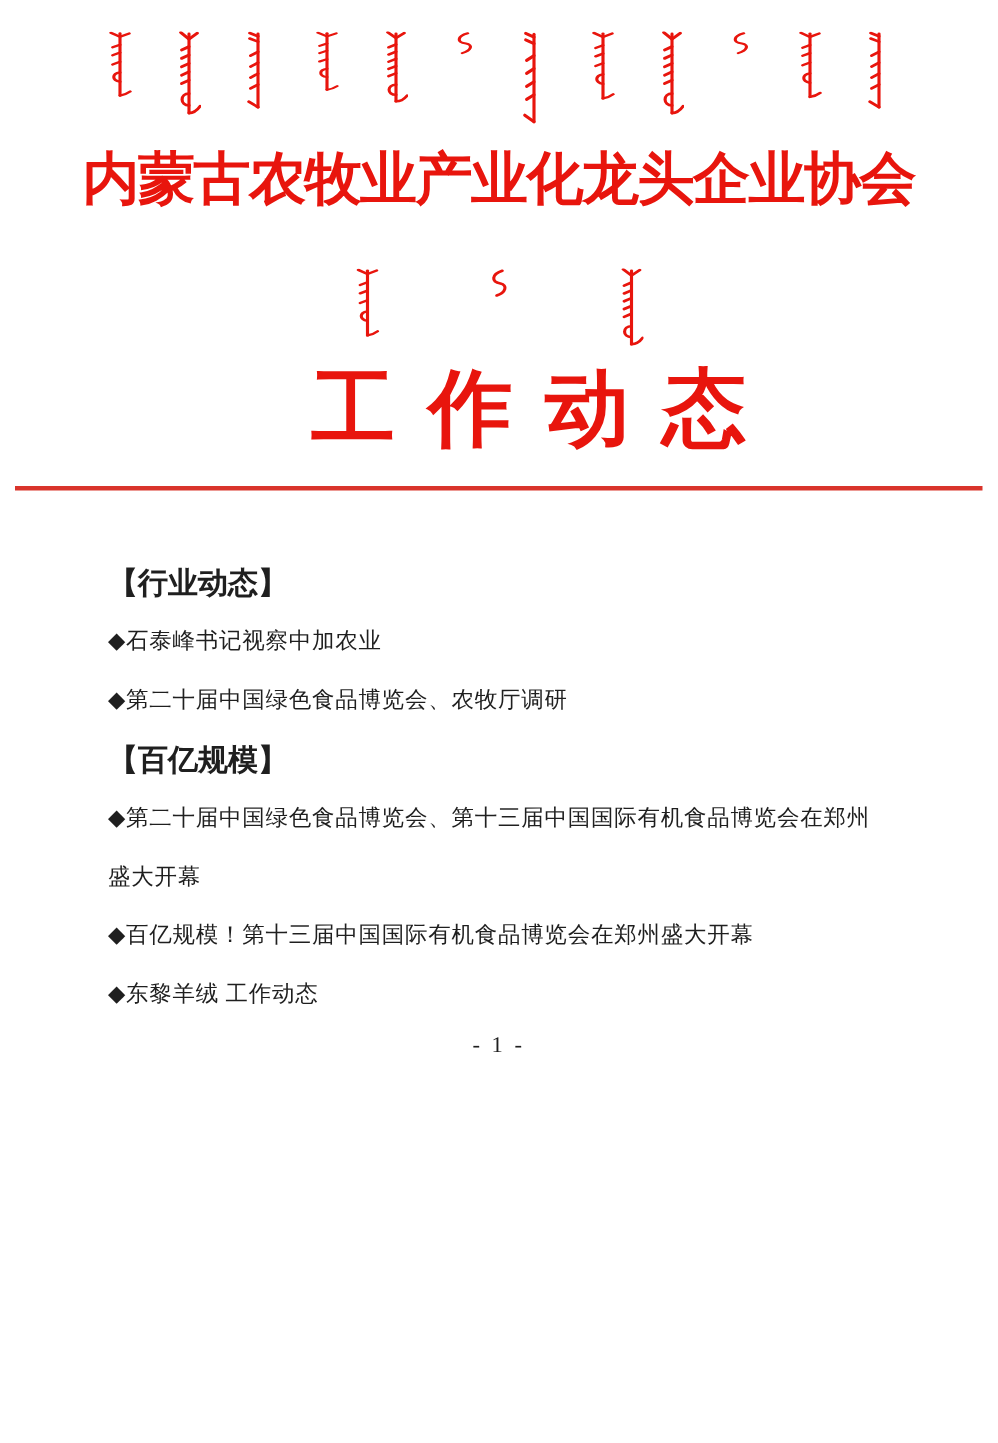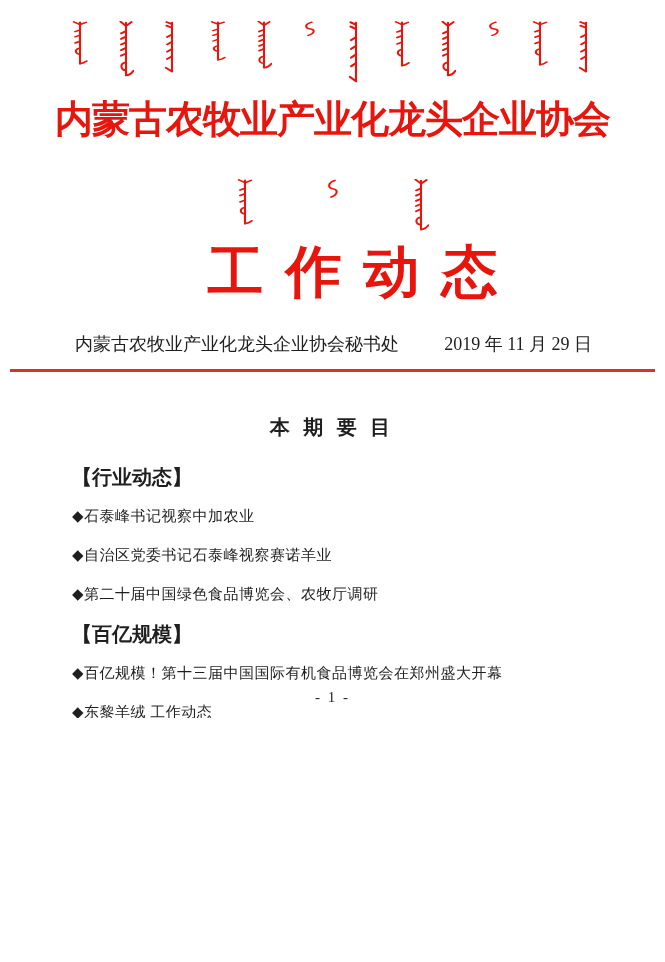--- a/index.html
+++ b/index.html
@@ -176,37 +176,32 @@
         <use href="#mgS"></use>
       </svg>
     <svg class="mg" style="height:52px" viewBox="0 0 26 100" preserveAspectRatio="none">
         <use href="#mgC"></use>
       </svg>
   </div>
 
   <h2 class="bulletin-title">工作动态</h2>
 
 
-  <div class="meta-line">
-    <span>内蒙古农牧业产业化龙头企业协会秘书处</span>
-    <span>2019 年 11 月 29 日</span>
-  </div>
 
   <hr class="red-rule">
 
   <main class="toc">
-    <h3 class="toc-heading">本 期 要 目</h3>
 
     <div class="toc-list">
       <h4 class="toc-section-title">【行业动态】</h4>
       <p class="toc-item">◆石泰峰书记视察中加农业</p>
-      <p class="toc-item">◆自治区党委书记石泰峰视察赛诺羊业</p>
       <p class="toc-item">◆第二十届中国绿色食品博览会、农牧厅调研</p>
 
       <h4 class="toc-section-title">【百亿规模】</h4>
+      <p class="toc-item">◆第二十届中国绿色食品博览会、第十三届中国国际有机食品博览会在郑州盛大开幕</p>
       <p class="toc-item">◆百亿规模！第十三届中国国际有机食品博览会在郑州盛大开幕</p>
       <p class="toc-item">◆东黎羊绒 工作动态</p>
     </div>
   </main>
 
   <div class="page-footer">
     <span>- 1 -</span>
   </div>
 
 </div>

